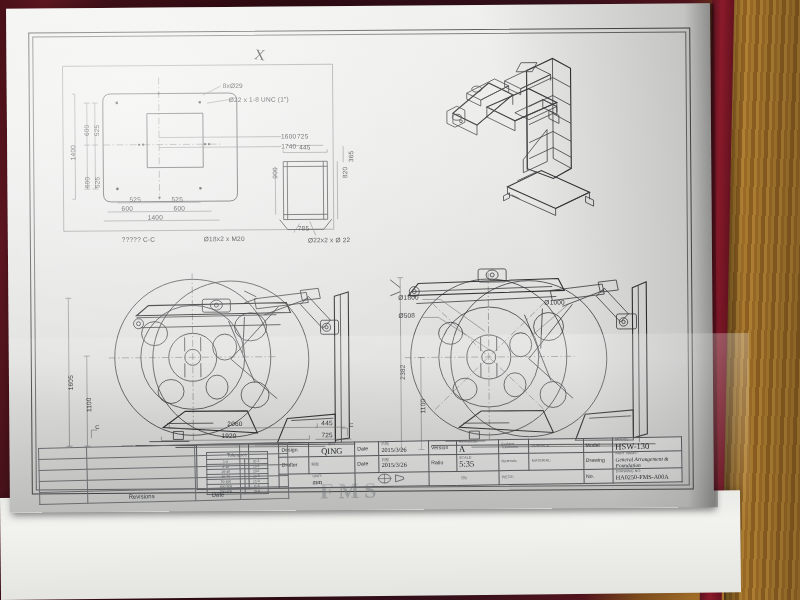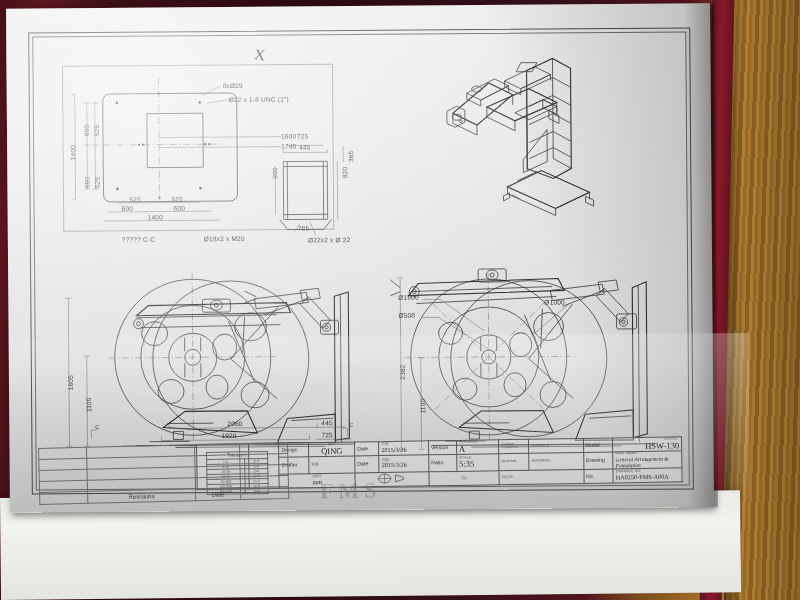--- a/index.html
+++ b/index.html
@@ -374,21 +374,21 @@
           <span class="val">A</span>
         </td>
         <td rowspan="1" style="width:30px;">
               <span class="cap">Surface Treatment</span>
             </td>
         <td style="width:66px;">
           <span class="cap">SURFACE:</span>
           <span class="val sm"></span>
         </td>
         <td style="width:28px;"><span class="lab">Model</span></td>
-        <td style="width:84px;text-align:right;">
+        <td style="width:84px;">
           <span class="cap">MODEL:</span>
           <span class="val">HSW-130</span>
         </td>
       </tr>
       <tr>
         <td><span class="lab">Drafter</span></td>
         <td>
           <span class="cap">制图</span>
           <span class="val"></span>
         </td>

